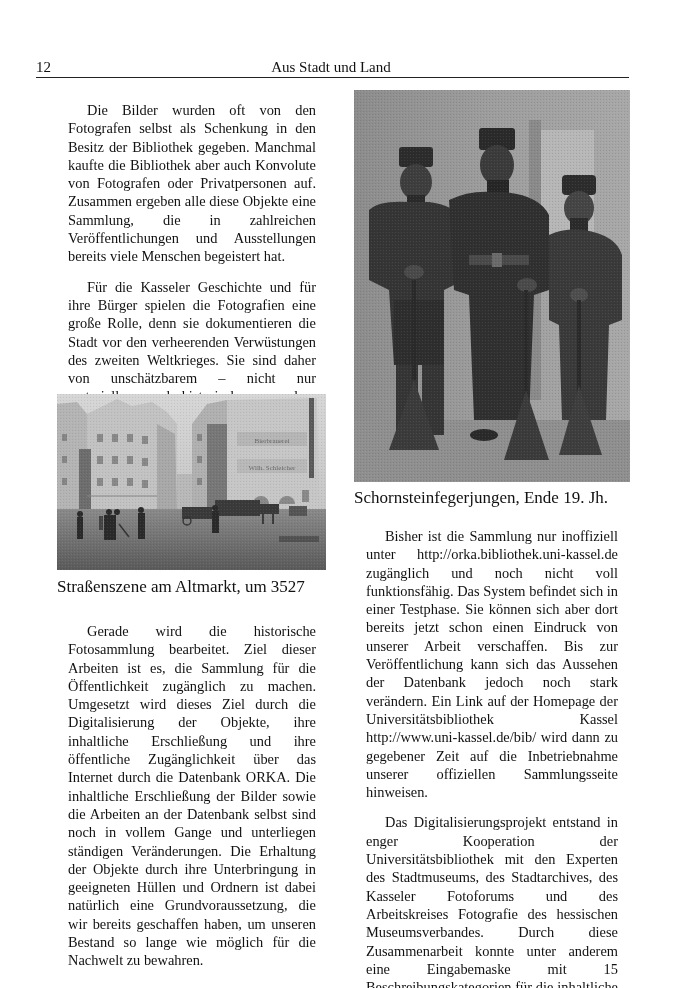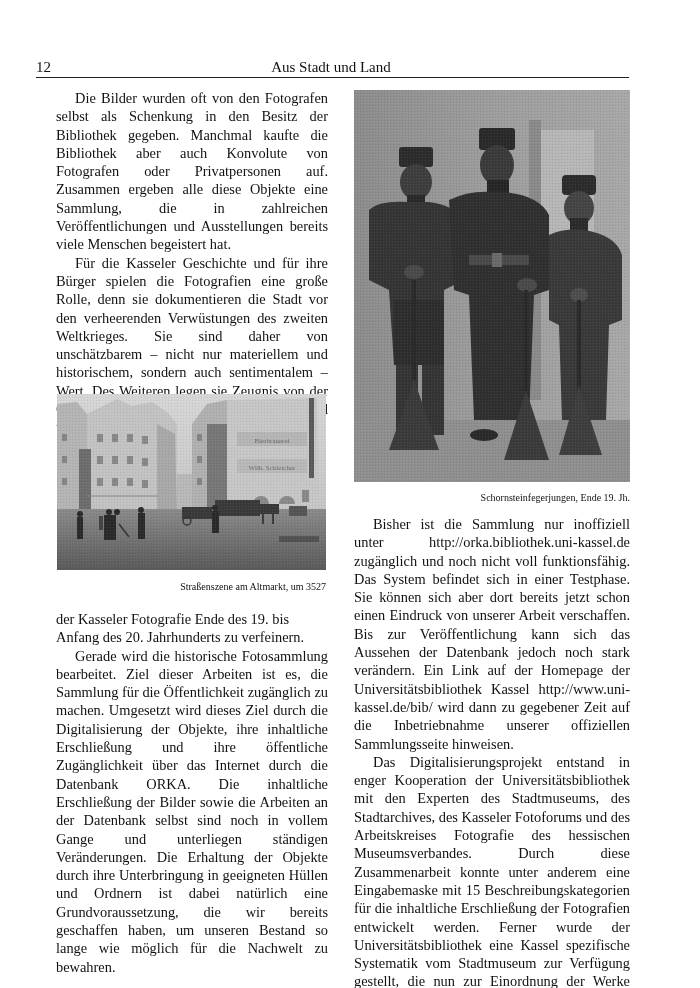--- a/index.html
+++ b/index.html
@@ -10,32 +10,32 @@
   }
   .page-header {
     position: absolute; left: 36px; top: 57px; width: 593px; height: 20px;
     border-bottom: 1.3px solid #222;
     font-size: 15px; line-height: 18px;
   }
   .page-number { position: absolute; left: 0; top: 1px; }
   .running-title { position: absolute; left: 0; right: 3px; top: 1px; text-align: center; }
 
   .col { position: absolute; font-size: 14.4px; line-height: 18.3px; text-align: justify; }
-  .col p { margin: 0; text-indent: 0; }
+  .col p { margin: 12px; text-indent: 0; }
   .col p.indent { text-indent: 19px; }
   .col-left-top { left: 56px; top: 89px; width: 272px; }
   .col-left-bottom { left: 56px; top: 610px; width: 272px; }
   .col-right-bottom { left: 354px; top: 515px; width: 276px; }
 
   .figure { position: absolute; }
   .fig-street { left: 57px; top: 394px; width: 269px; height: 176px; }
   .fig-sweeps { left: 354px; top: 90px; width: 276px; height: 392px; }
   .figure svg { display: block; width: 100%; height: 100%; }
   .caption {
-    position: absolute; font-size: 10px; line-height: 14px; text-align: right;
+    position: absolute; font-size: 17px; line-height: 14px; text-align: left;
   }
   .cap-street { left: 57px; top: 580px; width: 269px; }
   .cap-sweeps { left: 354px; top: 491px; width: 276px; }
 </style>
 </head>
 <body>
 
 <div class="page-header">
   <span class="page-number">12</span>
   <span class="running-title">Aus Stadt und Land</span>
@@ -132,21 +132,20 @@
         <rect x="155" y="117" width="7" height="22"></rect>
       <rect x="42" y="122" width="4" height="14" fill="#444"></rect>
     </g>
     <rect x="222" y="142" width="40" height="6" fill="#4a4a4a" opacity="0.8"></rect>
     <rect width="269" height="176" fill="url(#grainA)"></rect>
   </svg>
 </div>
 <div class="caption cap-street">Straßenszene am Altmarkt, um 3527</div>
 
 <div class="col col-left-bottom">
-  <p lang="de" style="hyphens:auto; text-align:left;">der Kasseler Fotografie Ende des 19. bis Anfang des 20. Jahrhunderts  zu verfeinern.</p>
   <p class="indent" lang="de" style="hyphens:auto;">Gerade wird die historische Fotosammlung bearbeitet. Ziel dieser Arbeiten ist es, die Sammlung für die Öffentlichkeit zugänglich zu machen. Umgesetzt wird dieses Ziel durch die Digitalisierung der Objekte, ihre inhaltliche Erschließung und  ihre öffentliche Zugänglichkeit über das Internet durch die Datenbank ORKA.  Die inhaltliche Erschließung der Bilder sowie die Arbeiten an der Datenbank selbst sind noch in vollem Gange und unterliegen ständigen Veränderungen. Die Erhaltung der Objekte durch ihre Unterbringung in geeigneten Hüllen und Ordnern ist dabei natürlich eine Grundvoraussetzung, die wir bereits geschaffen haben, um unseren Bestand so lange wie möglich für die Nachwelt zu bewahren.</p>
 </div>
 
 <div class="figure fig-sweeps">
   <svg viewBox="0 0 276 392" preserveAspectRatio="none">
     <defs>
       <pattern id="grainB" width="3" height="3" patternUnits="userSpaceOnUse">
         <rect x="0" y="0" width="1" height="1" fill="#000" opacity="0.1"></rect>
         <rect x="2" y="1" width="1" height="1" fill="#fff" opacity="0.08"></rect>
       </pattern>

